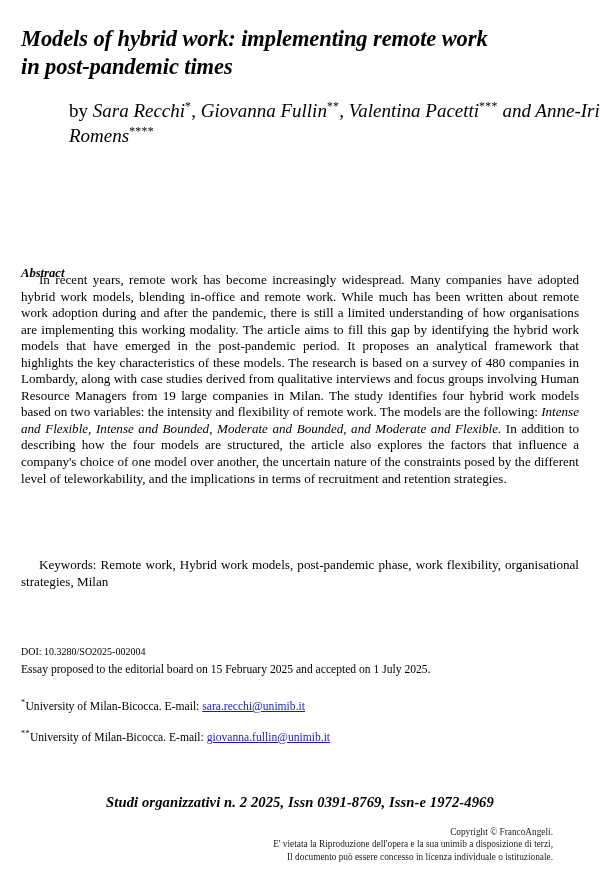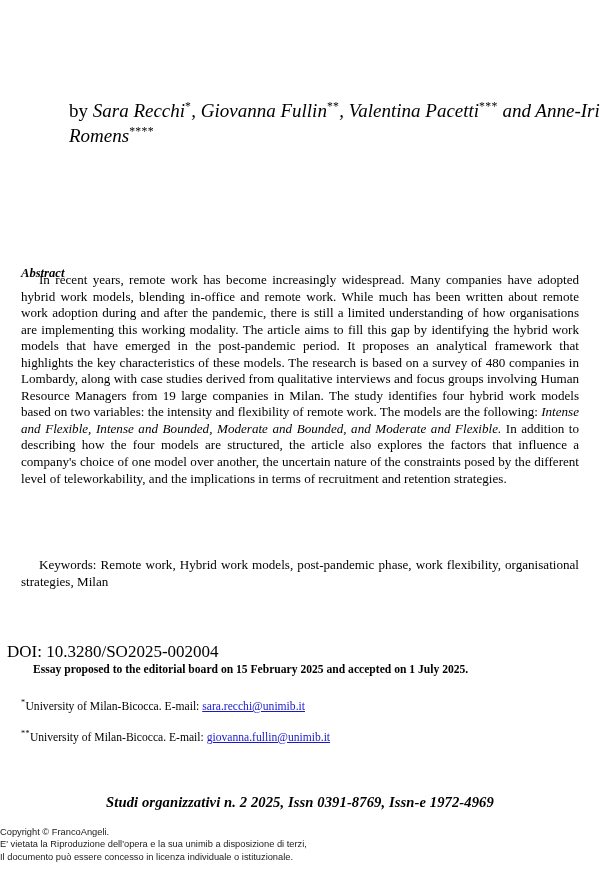--- a/index.html
+++ b/index.html
@@ -90,34 +90,33 @@
     line-height: 16.55px;
     text-align: justify;
     text-justify: inter-word;
     text-indent: 18px;
   }
   .keywords .kw-label { }
 
   
   .doi-line {
     position: absolute;
-    left: 7px;
+    left: 21px;
     top: 645px;
-    font-size: 17px;
+    font-size: 10px;
     line-height: 14.5px;
     white-space: nowrap;
   }
   .essay-line {
     position: absolute;
-    left: 33px;
+    left: 21px;
     top: 663px;
     font-size: 11.6px;
     line-height: 14.5px;
     white-space: nowrap;
-    font-weight: bold;
   }
 
   .footnotes {
     position: absolute;
     left: 21px;
     top: 684px;
     width: 560px;
     font-size: 11.6px;
     line-height: 14.6px;
   }
@@ -149,33 +148,38 @@
     letter-spacing: 0.1px;
     margin-top: 15px;
   }
 
   
   .copyright {
     position: absolute;
     left: 0;
     top: 826px;
     width: 553px;
-    text-align: left;
-    font-family: Liberation Sans, sans-serif;
+    text-align: right;
+    font-family: Liberation Serif, serif;
     font-size: 9.3px;
     line-height: 12.4px;
     color: #1a1a1a;
   }
   .copyright div { white-space: nowrap; }
 </style>
 </head>
 <body>
 
 <div class="page">
 
+  <h1 class="title">
+    <span>Models of hybrid work: implementing remote work</span>
+    <br>
+    <span>in post-pandemic times</span>
+  </h1>
 
   <div class="byline">
     <span class="by">by </span><span class="names">Sara Recchi</span><span class="sup">*</span><span class="names">, </span><span class="names">Giovanna Fullin</span><span class="sup">**</span><span class="names">, </span><span class="names">Valentina Pacetti</span><span class="sup">***</span><span class="names"> and </span><span class="names">Anne-Iris Romens</span><span class="sup">****</span>
   </div>
 
   <div class="abstract-heading">Abstract</div>
   <div class="abstract-body"><span>In recent years, remote work has become increasingly widespread. Many companies have adopted hybrid work models, blending in-office and remote work. While much has been written about remote work adoption during and after the pandemic, there is still a limited understanding of how organisations are implementing this working modality. The article aims to fill this gap by identifying the hybrid work models that have emerged in the post-pandemic period. It proposes an analytical framework that highlights the key characteristics of these models. The research is based on a survey of 480 companies in Lombardy, along with case studies derived from qualitative interviews and focus groups involving Human Resource Managers from 19 large companies in Milan. The study identifies four hybrid work models based on two variables: the intensity and flexibility of remote work. The models are the following: </span><span class="it">Intense and Flexible, Intense and Bounded, Moderate and Bounded, and Moderate and Flexible.</span><span> In addition to describing how the four models are structured, the article also explores the factors that influence a company's choice of one model over another, the uncertain nature of the constraints posed by the different level of teleworkability, and the implications in terms of recruitment and retention strategies.</span></div>
 
   <div class="keywords"><span class="kw-label">Keywords:</span><span> Remote work, Hybrid work models, post-pandemic phase, work flexibility, organisational strategies, Milan</span></div>
 

